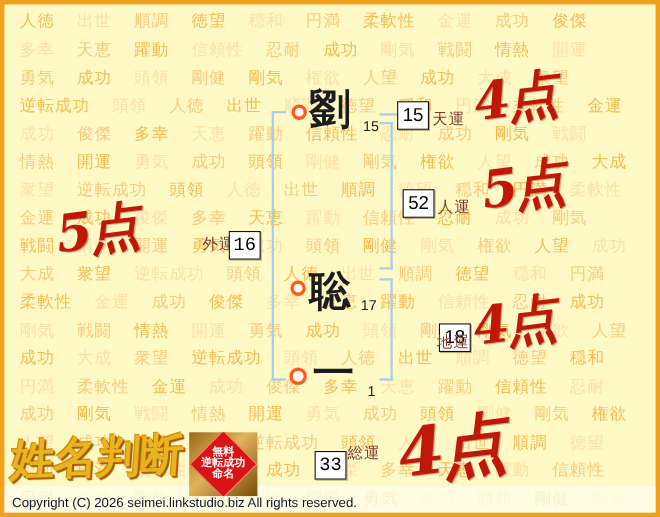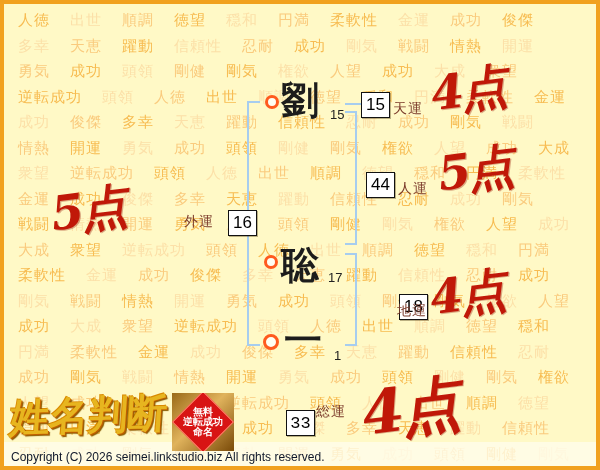--- a/index.html
+++ b/index.html
@@ -100,25 +100,25 @@
   <div class="abs kanji" style="left:277px; top:241px;">聡</div>
   <div class="abs strokes" style="left:324px; top:266px;">17</div>
 
   <div class="abs circle circle-big" style="left:259px; top:330px;"></div>
   <div class="abs kanji" style="left:280px; top:316px;">一</div>
   <div class="abs strokes" style="left:330px; top:344px;">1</div>
 
   <div class="abs num-box" style="left:357px; top:88px;">15</div>
   <div class="abs f-label" style="left:389px; top:96px;">天運</div>
 
-  <div class="abs num-box" style="left:362px; top:168px;">44</div>
+  <div class="abs num-box" style="left:362px; top:168px;">52</div>
   <div class="abs f-label" style="left:394px; top:176px;">人運</div>
 
   <div class="abs f-label" style="left:180px; top:209px;">外運</div>
-  <div class="abs num-box" style="left:224px; top:206px;">16</div>
+  <div class="abs num-box" style="left:204px; top:206px;font-family:Liberation Mono, monospace;">16</div>
 
   <div class="abs num-box" style="left:361px; top:290px;margin-left:34px;">18</div>
   <div class="abs f-label" style="left:393px; top:298px;">地運</div>
 
   <div class="abs num-box" style="left:282px; top:406px;font-family:Liberation Mono, monospace;">33</div>
   <div class="abs f-label" style="left:312px; top:399px;">総運</div>
 
   <div class="abs score score-sm" style="left:427px; top:62px;">4点</div>
   <div class="abs score score-sm" style="left:434px; top:142px;">5点</div>
   <div class="abs score score-sm" style="left:47px;  top:182px;">5点</div>

